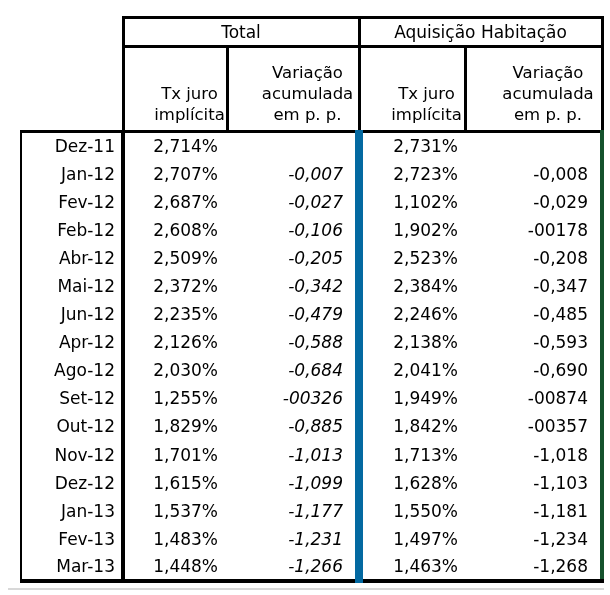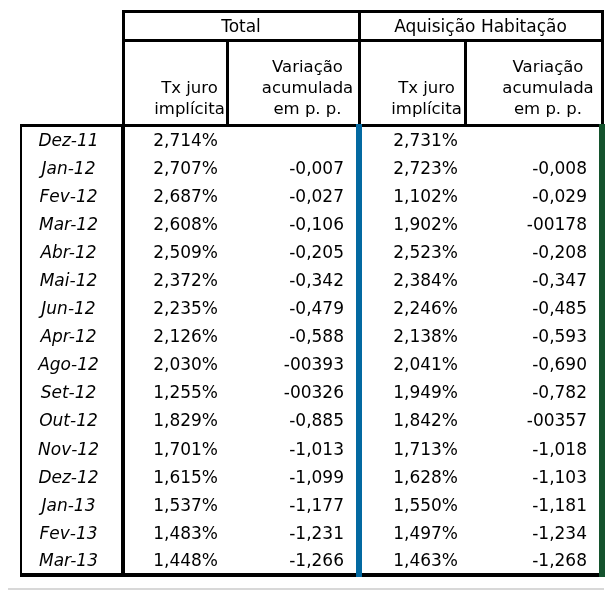--- a/index.html
+++ b/index.html
@@ -14,21 +14,21 @@
   .page {
     position: relative;
     width: 610px;
     height: 595px;
     overflow: hidden;
     background: #ffffff;
   }
   table.rate-table {
     position: absolute;
     left: 20px;
-    top: 10px;
+    top: 16px;
     border-collapse: collapse;
     table-layout: fixed;
     font-size: 17px;
   }
   col.c-label { width: 102px; }
   col.c-tx1   { width: 104px; }
   col.c-var1  { width: 132px; }
   col.c-tx2   { width: 106px; }
   col.c-var2  { width: 137px; }
 
@@ -60,32 +60,32 @@
     font-size: 16.5px;
     white-space: pre-line;
     padding-left: 29px;
   }
 
   
   tr.data-row { height: 28.1px; }
   tr.data-row th.rowlabel {
     border-left: 2px solid #000000;
     border-right: 4px solid #000000;
+    text-align: right;
     padding-right: 6px;
     vertical-align: middle;
-    font-style: italic;
   }
   tr.data-row td {
     text-align: right;
     vertical-align: middle;
   }
   td.txjuro1 { padding-right: 9px; }
-  td.var1    { padding-right: 12px; border-right: 6px solid #0369a1; }
+  td.var1    { padding-right: 12px; border-right: 8px solid #0369a1; font-style: italic; }
   td.txjuro2 { padding-right: 7px; }
-  td.var2    { padding-right: 12px; border-right: 6px solid #14532d; margin-top: 34px; }
+  td.var2    { padding-right: 12px; border-right: 4px solid #14532d; margin-top: 34px; }
 
   tbody tr.data-row:first-child th,
   tbody tr.data-row:first-child td { border-top: 3px solid #000000; }
   tbody tr.data-row:last-child th,
   tbody tr.data-row:last-child td { border-bottom: 4px solid #000000; }
 
   .bottom-line {
     position: absolute;
     left: 8px;
     top: 588px;
@@ -142,21 +142,21 @@
       <td class="var2">-0,008</td>
     </tr>
         <tr class="data-row">
       <th class="rowlabel">Fev-12</th>
       <td class="txjuro1">2,687%</td>
       <td class="var1">-0,027</td>
       <td class="txjuro2">1,102%</td>
       <td class="var2">-0,029</td>
     </tr>
         <tr class="data-row">
-      <th class="rowlabel">Mar-12</th>
+      <th class="rowlabel">Feb-12</th>
       <td class="txjuro1">2,608%</td>
       <td class="var1">-0,106</td>
       <td class="txjuro2">1,902%</td>
       <td class="var2">-00178</td>
     </tr>
         <tr class="data-row">
       <th class="rowlabel">Abr-12</th>
       <td class="txjuro1">2,509%</td>
       <td class="var1">-0,205</td>
       <td class="txjuro2">2,523%</td>
@@ -179,30 +179,30 @@
         <tr class="data-row">
       <th class="rowlabel">Apr-12</th>
       <td class="txjuro1">2,126%</td>
       <td class="var1">-0,588</td>
       <td class="txjuro2">2,138%</td>
       <td class="var2">-0,593</td>
     </tr>
         <tr class="data-row">
       <th class="rowlabel">Ago-12</th>
       <td class="txjuro1">2,030%</td>
-      <td class="var1">-00393</td>
+      <td class="var1">-0,684</td>
       <td class="txjuro2">2,041%</td>
       <td class="var2">-0,690</td>
     </tr>
         <tr class="data-row">
       <th class="rowlabel">Set-12</th>
       <td class="txjuro1">1,255%</td>
       <td class="var1">-00326</td>
       <td class="txjuro2">1,949%</td>
-      <td class="var2">-0,782</td>
+      <td class="var2">-00874</td>
     </tr>
         <tr class="data-row">
       <th class="rowlabel">Out-12</th>
       <td class="txjuro1">1,829%</td>
       <td class="var1">-0,885</td>
       <td class="txjuro2">1,842%</td>
       <td class="var2">-00357</td>
     </tr>
         <tr class="data-row">
       <th class="rowlabel">Nov-12</th>

